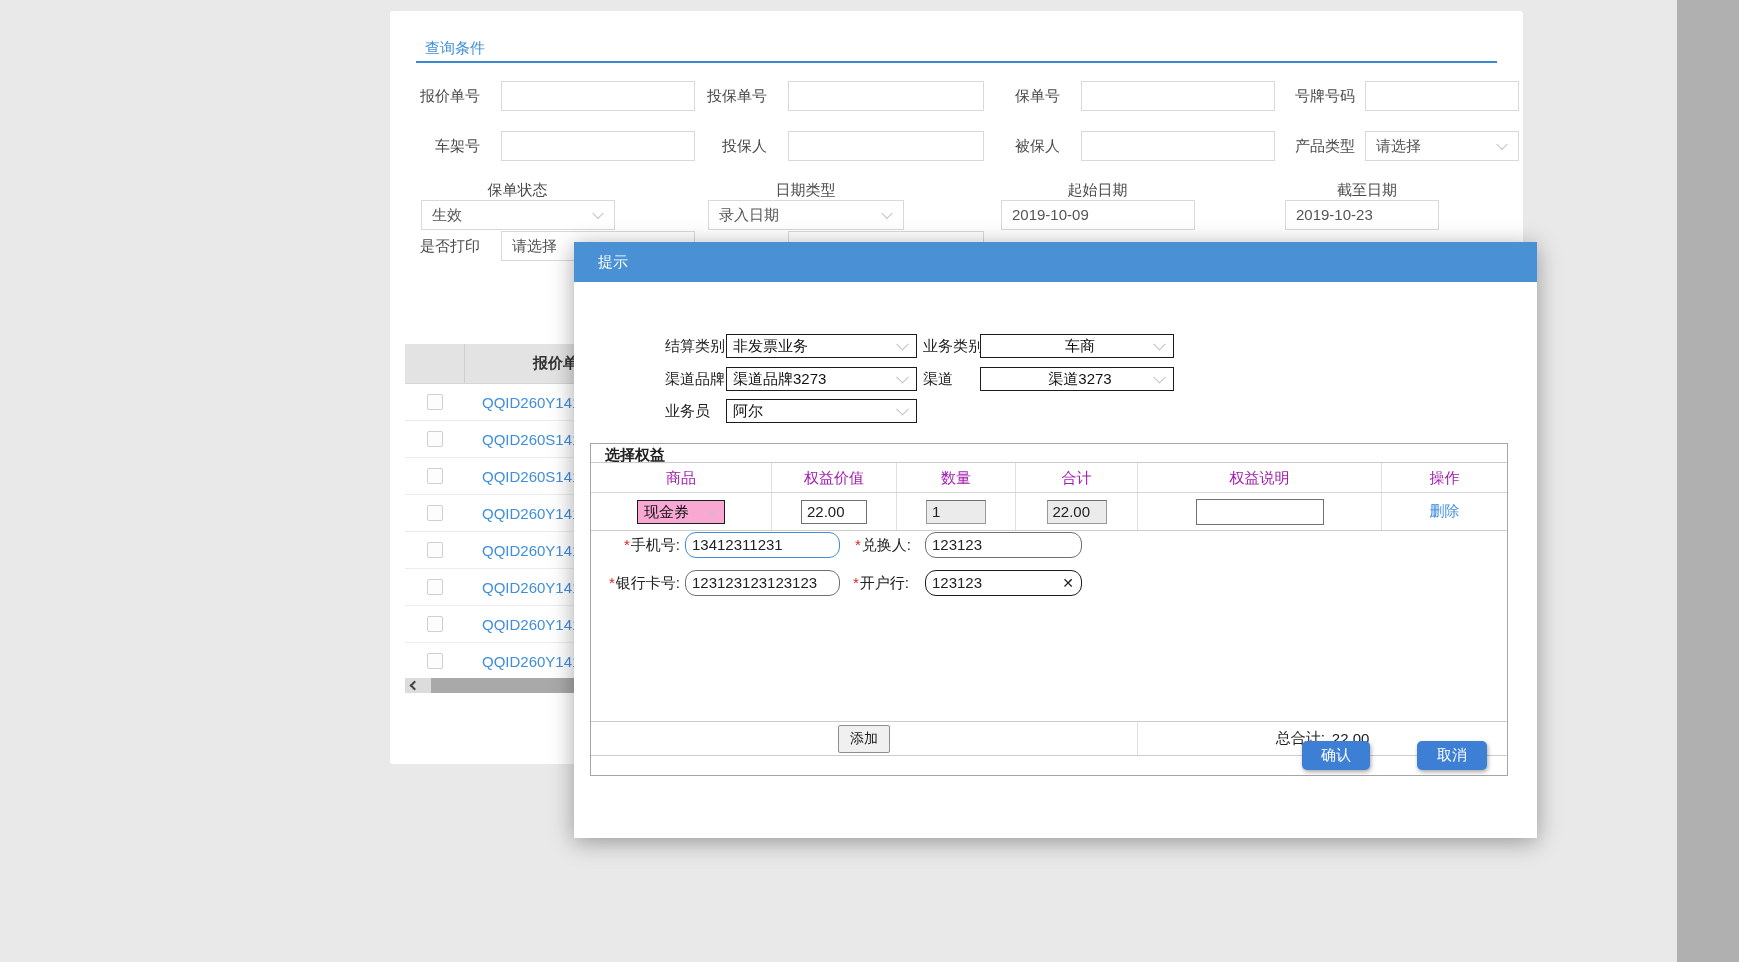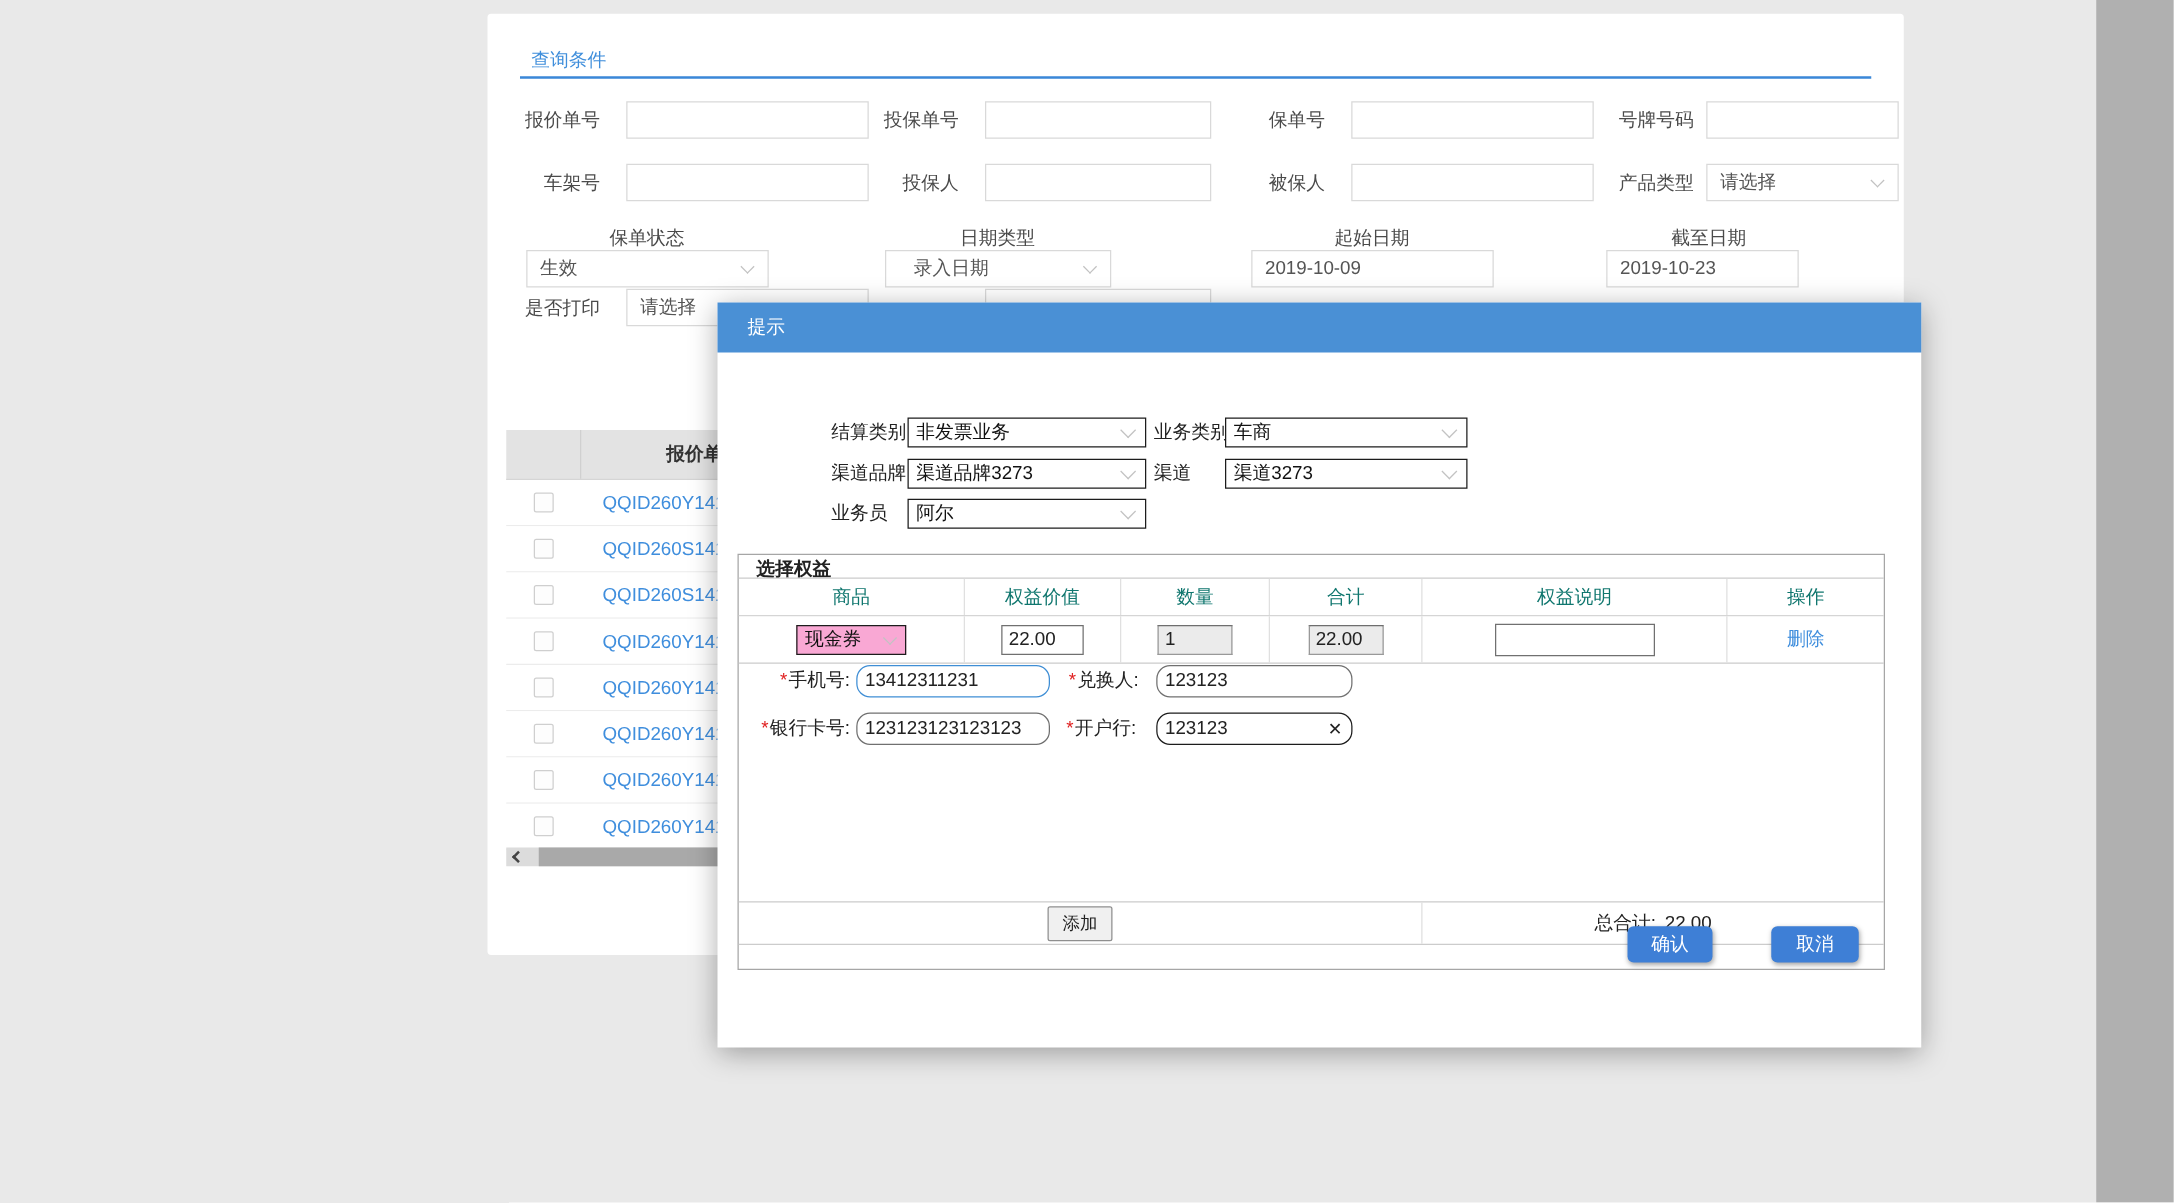--- a/index.html
+++ b/index.html
@@ -18,21 +18,21 @@
   .panel { position:absolute; left:390px; top:11px; width:1133px; height:753px; background:#ffffff; border-radius:3px; }
   .panel-title { position:absolute; left:35px; top:28px; color:#3f8edb; font-size:15px; }
   .panel-title-line { position:absolute; left:26px; right:26px; top:50px; height:2px; background:#3a87d8; }
 
   
   .q-field { position:absolute; display:flex; align-items:center; height:30px; }
   .q-label { width:80px; text-align:right; color:#4a4a4a; font-size:15px; white-space:nowrap; }
   .q-control { position:relative; height:30px; margin-left:21px; background:#fff; border:1px solid #d9d9d9; }
   .c0 { left:10px; }  .c1 { left:297px; }  .c2 { left:590px; }  .c3 { left:885px; }
   .r0 { top:70px; }   .r1 { top:120px; }   .r2 { top:170px;flex-direction:column; }   .r3 { top:220px; }
-  .c0 .q-control { width:194px; } .c1 .q-control { width:181px;padding-left:12px; }
+  .c0 .q-control { width:194px; } .c1 .q-control { width:196px; }
   .c2 .q-control { width:194px; } .c3 .q-control { width:154px; margin-left:10px; }
   .q-value { display:block; padding-left:10px; line-height:28px; color:#555; white-space:nowrap; overflow:hidden; }
   .chev { position:absolute; right:12px; top:50%; width:8px; height:8px;
           border-right:1px solid #c2c2c2; border-bottom:1px solid #c2c2c2;
           transform:translateY(-70%) rotate(45deg); }
 
   
   .results-table { position:absolute; left:15px; top:333px; width:520px; }
   .rt-header { display:flex; height:40px; background:#e3e3e3; border-bottom:1px solid #d5d5d5; align-items:center; }
   .rt-header-cb { width:60px; height:100%; border-right:1px solid #d0d0d0; }
@@ -51,28 +51,28 @@
   .modal { position:absolute; left:574px; top:242px; width:963px; height:596px; background:#fff;
            box-shadow:0 4px 22px rgba(0,0,0,0.35); }
   .modal-header { height:40px; background:#4a90d5; color:#fff; line-height:40px; padding-left:24px; font-size:15px; }
 
   .m-label { position:absolute; height:24px; line-height:24px; color:#222; white-space:nowrap; }
   .m-select { position:absolute; height:24px; border:1px solid #1c1c1c; background:#fff; }
   .m-select .q-value { line-height:22px; padding-left:6px; color:#111; }
   .m-select .chev { right:9px; width:9px; height:9px; border-color:#c3c3c3; }
   .mr1 { top:92px; } .mr2 { top:125px; } .mr3 { top:157px; }  
   .ml-col1 { left:91px; }  .ms-col1 { left:152px; width:191px; }
-  .ml-col2 { left:349px; } .ms-col2 { left:406px; width:194px; }
+  .ml-col2 { left:349px; } .ms-col2 { left:406px; width:194px;text-align:center; }
 
   
   .benefits-box { position:absolute; left:16px; top:201px; width:918px; height:333px; border:1px solid #a6a6a6; }
   .benefits-title { position:absolute; left:14px; top:2px; font-weight:bold; color:#222; }
   .bt-row { position:absolute; left:0; width:916px; display:flex; }
   .bt-header { top:18px; height:31px; border-top:1px solid #cccccc; border-bottom:1px solid #d5d5d5; }
-  .bt-header .bt-cell { line-height:29px; color:#0f766e; }
+  .bt-header .bt-cell { line-height:29px; color:#a21caf; }
   .bt-data { top:49px; height:38px; border-bottom:1px solid #cccccc; }
   .bt-cell { display:flex; align-items:center; justify-content:center; border-right:1px solid #e0e0e0; overflow:hidden; }
   .bt-cell:last-child { border-right:none; flex:1; }
   .bt-row > .bt-cell:nth-child(1){ width:181px; } .bt-row > .bt-cell:nth-child(2){ width:125px; }
   .bt-row > .bt-cell:nth-child(3){ width:119px; } .bt-row > .bt-cell:nth-child(4){ width:122px; }
   .bt-row > .bt-cell:nth-child(5){ width:244px; }
   .m-input { height:24px; border:1px solid #707070; background:#fff; line-height:22px; padding-left:5px;
              color:#222; white-space:nowrap; overflow:hidden; }
   .inp-value { width:66px; }
   .inp-disabled { background:#ebebeb; border:1px solid #999; border-top-color:#6e6e6e; width:60px; }

